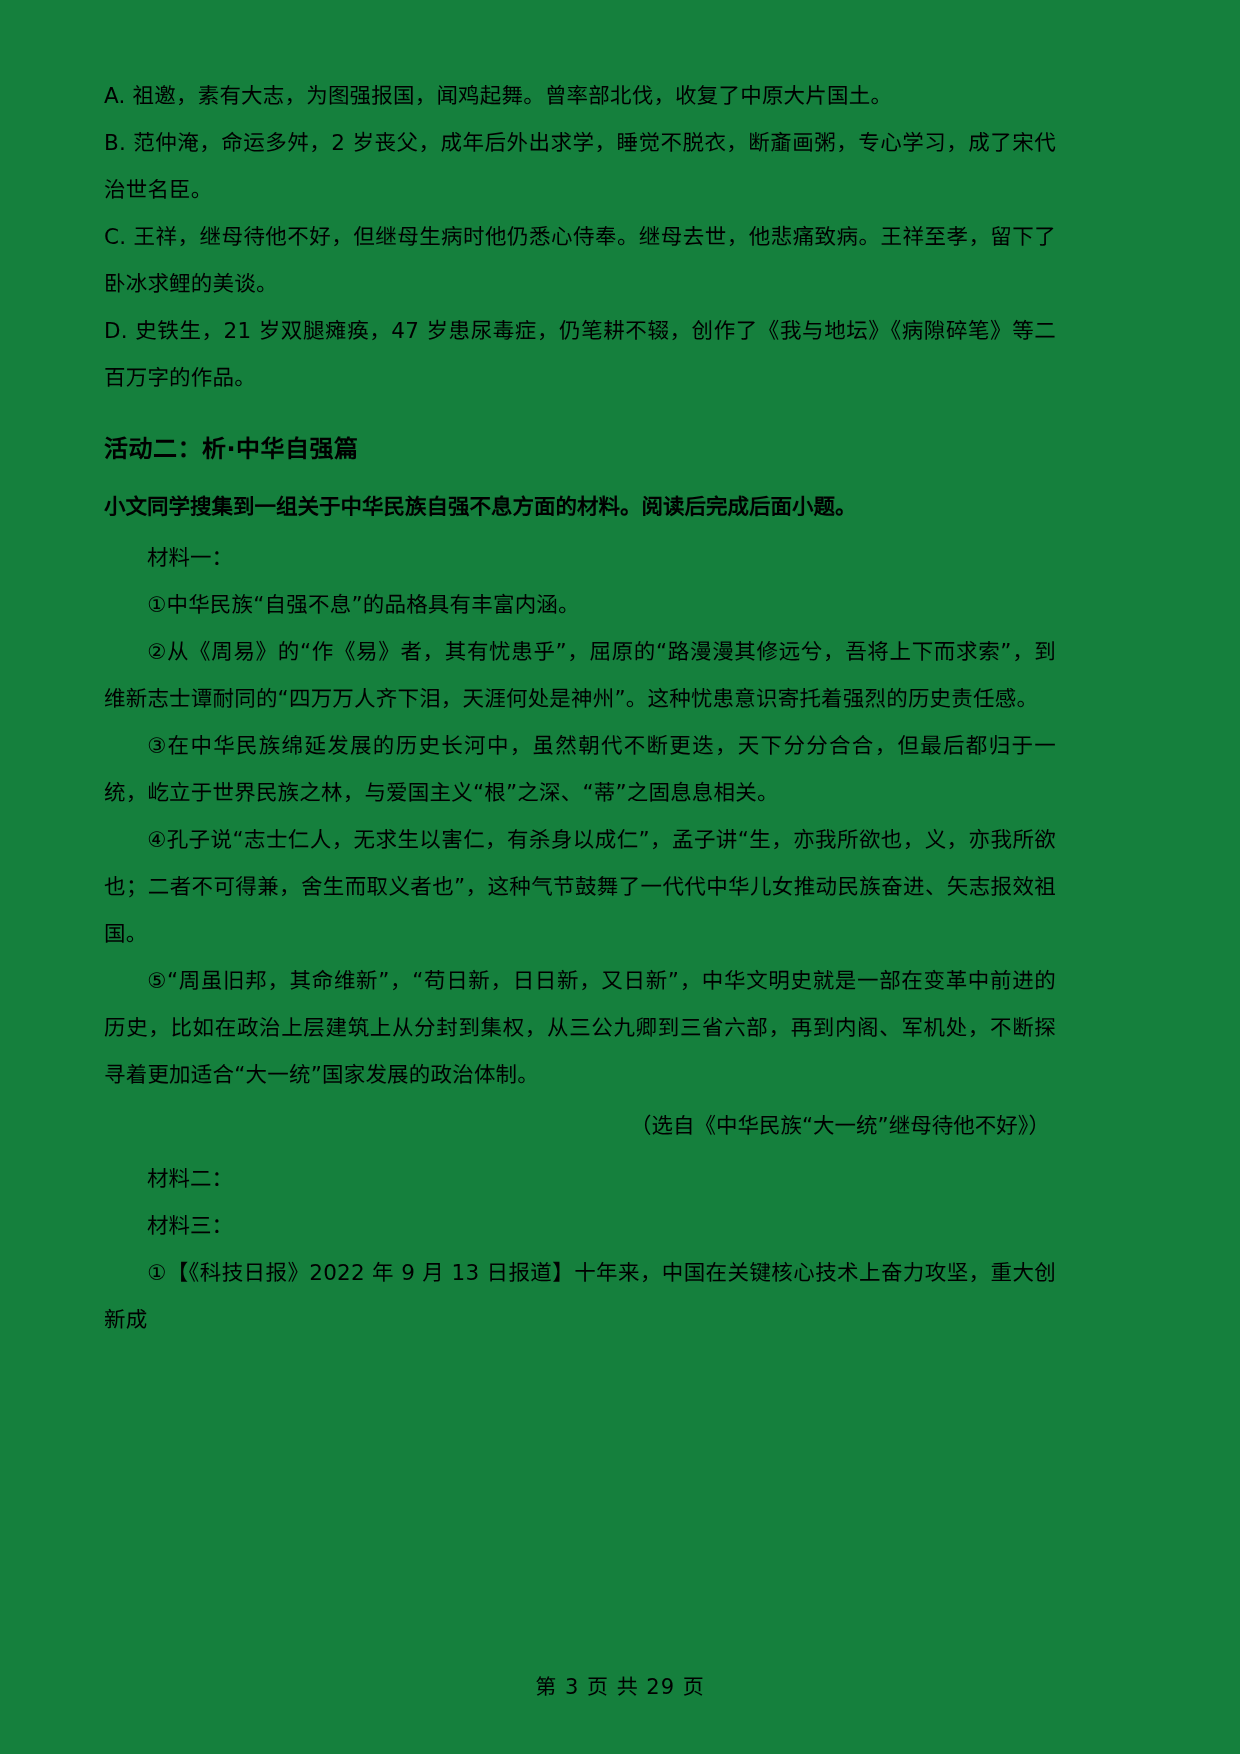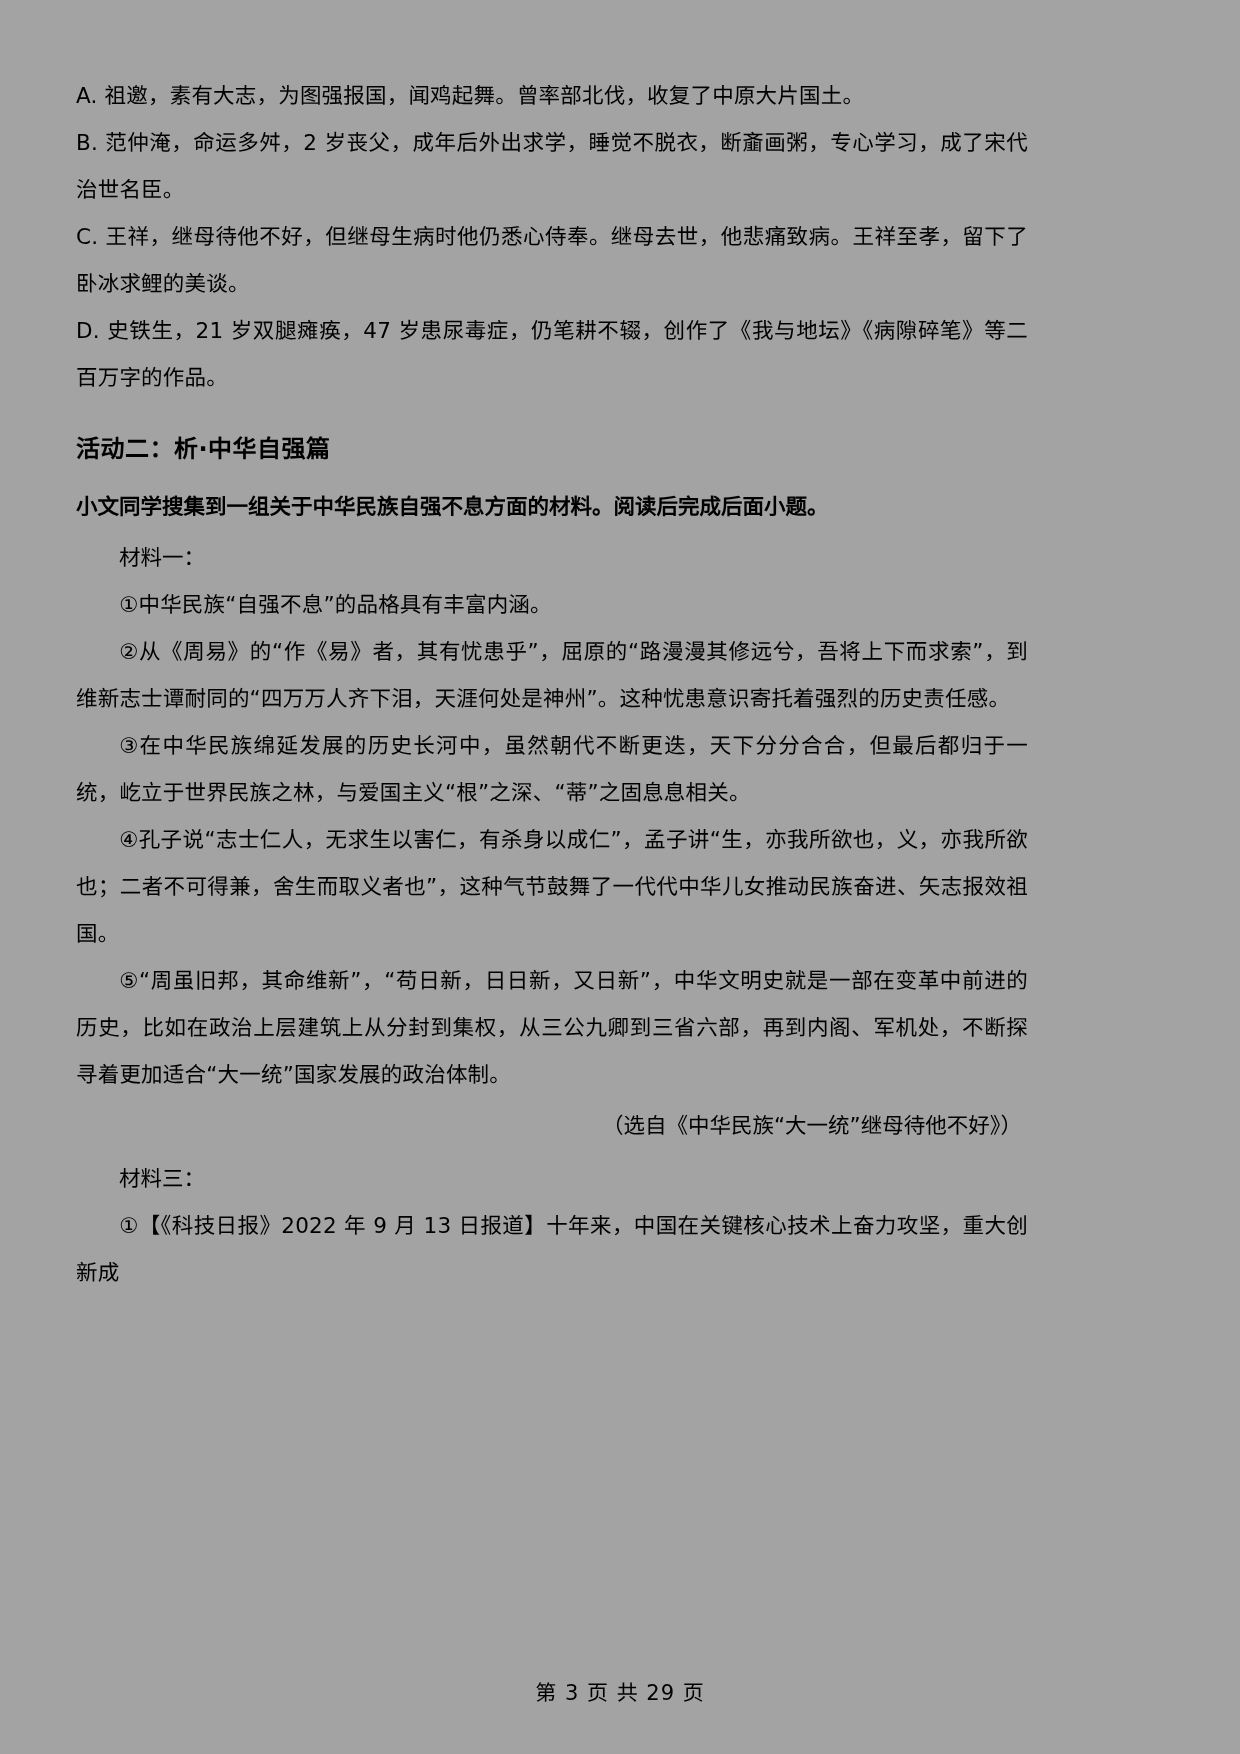--- a/index.html
+++ b/index.html
@@ -10,23 +10,23 @@
   }
   body {
     font-family: "DejaVu Sans", "Liberation Sans", sans-serif;
     color: #000000;
   }
   .page {
     position: relative;
     width: 1240px;
     height: 1754px;
     margin: 0 auto;
-    background: #a3a3a3;
+    background: #15803d;
     box-sizing: border-box;
-    padding: 72px 104px 0 76px;
+    padding: 72px 104px 0 104px;
     overflow: hidden;
   }
   .content {
     width: 952px;
   }
   
   .para {
     font-size: 21.5px;
     line-height: 47px;
     text-align: justify;
@@ -64,21 +64,21 @@
     font-size: 21.5px;
     line-height: 47px;
     text-align: right;
     margin: 4px 0 6px 0;
     padding-right: 6px;
   }
   .footer {
     position: absolute;
     left: 0;
     right: 0;
-    bottom: 46px;
+    bottom: 52px;
     text-align: center;
     font-size: 21px;
     line-height: 30px;
     letter-spacing: 1px;
   }
 </style>
 </head>
 <body>
 
 <div class="page">
@@ -94,20 +94,21 @@
     <p class="lead">小文同学搜集到一组关于中华民族自强不息方面的材料。阅读后完成后面小题。</p>
 
     <p class="mat-label">材料一：</p>
     <p class="para indent2">①中华民族“自强不息”的品格具有丰富内涵。</p>
     <p class="para indent2">②从《周易》的“作《易》者，其有忧患乎”，屈原的“路漫漫其修远兮，吾将上下而求索”，到维新志士谭耐同的“四万万人齐下泪，天涯何处是神州”。这种忧患意识寄托着强烈的历史责任感。</p>
     <p class="para indent2">③在中华民族绵延发展的历史长河中，虽然朝代不断更迭，天下分分合合，但最后都归于一统，屹立于世界民族之林，与爱国主义“根”之深、“蒂”之固息息相关。</p>
     <p class="para indent2">④孔子说“志士仁人，无求生以害仁，有杀身以成仁”，孟子讲“生，亦我所欲也，义，亦我所欲也；二者不可得兼，舍生而取义者也”，这种气节鼓舞了一代代中华儿女推动民族奋进、矢志报效祖国。</p>
     <p class="para indent2">⑤“周虽旧邦，其命维新”，“苟日新，日日新，又日新”，中华文明史就是一部在变革中前进的历史，比如在政治上层建筑上从分封到集权，从三公九卿到三省六部，再到内阁、军机处，不断探寻着更加适合“大一统”国家发展的政治体制。</p>
     <p class="source-line">（选自《中华民族“大一统”继母待他不好》）</p>
 
+    <p class="mat-label">材料二：</p>
 
     <p class="mat-label">材料三：</p>
     <p class="para indent2">①【《科技日报》2022 年 9 月 13 日报道】十年来，中国在关键核心技术上奋力攻坚，重大创新成</p>
 
   </div>
 
   <div class="footer">第 3 页 共 29 页</div>
 </div>
 
 </body></html>

